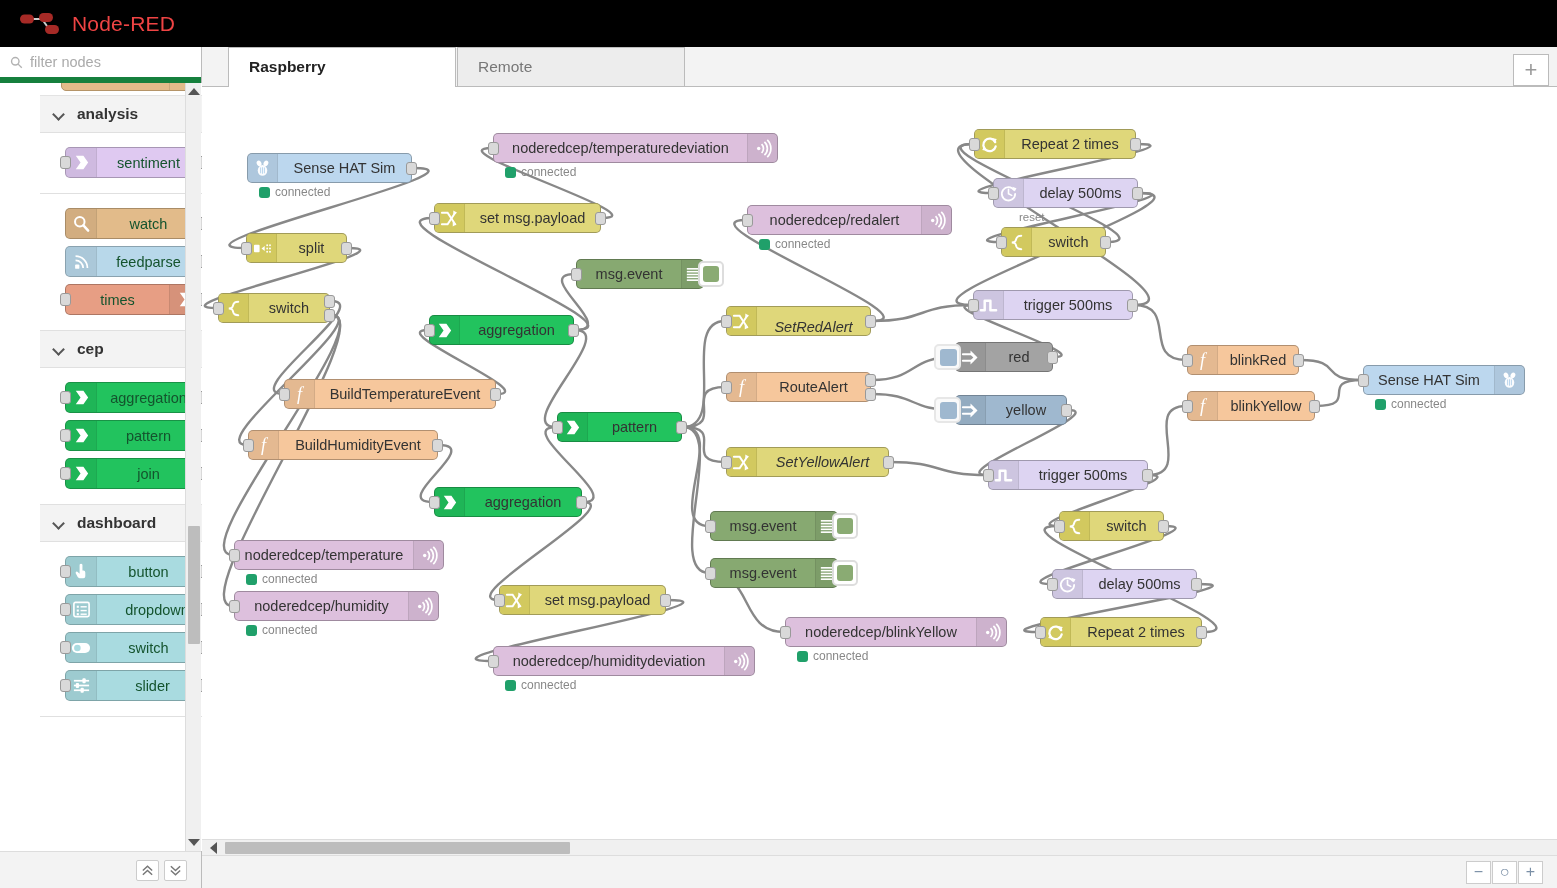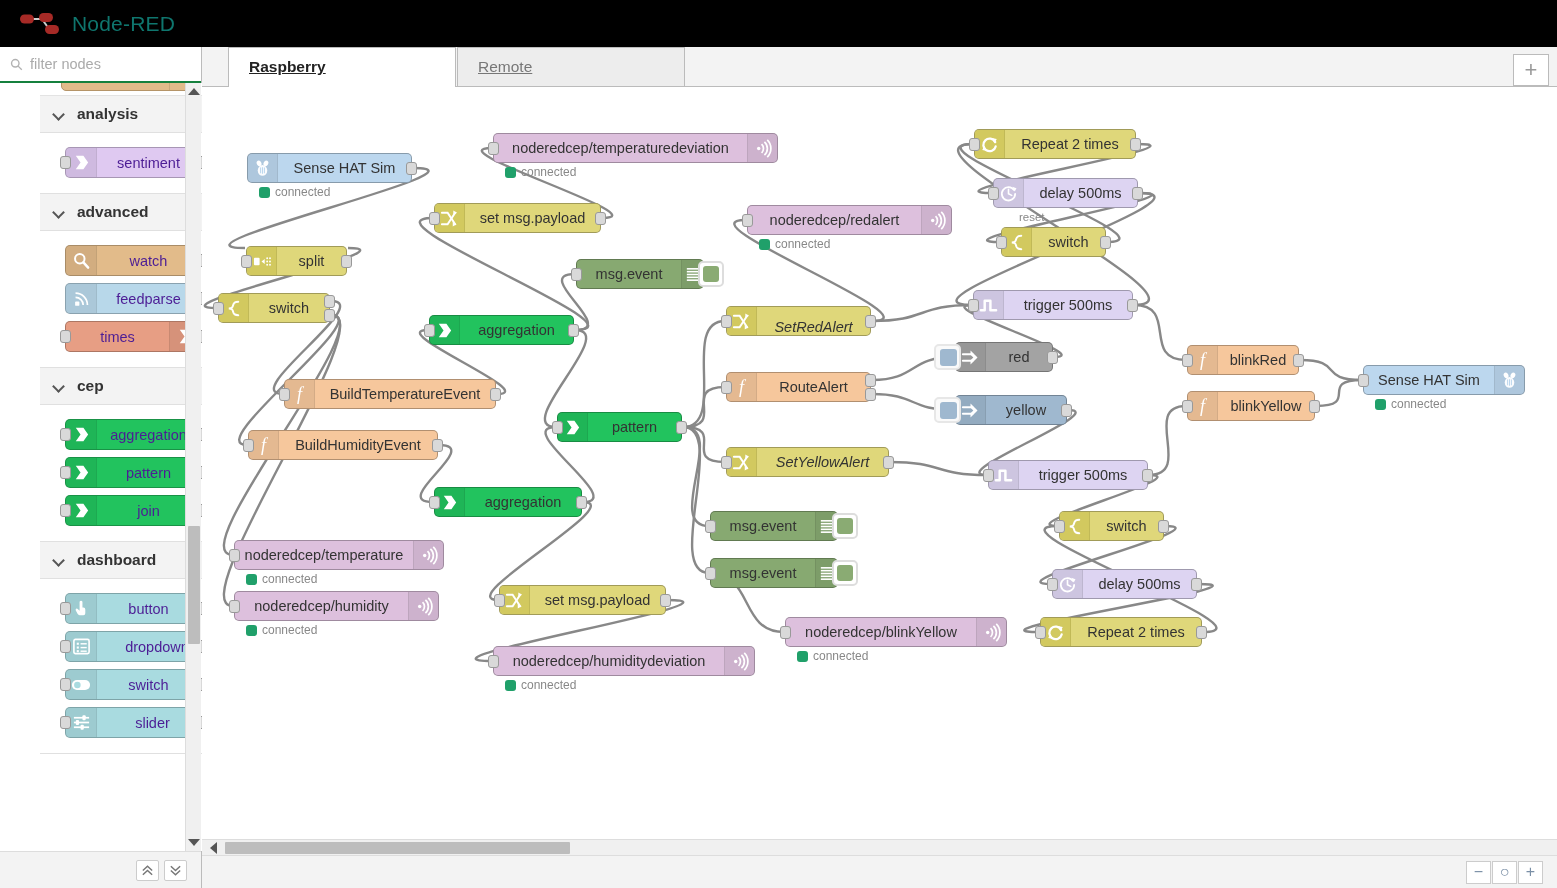--- a/index.html
+++ b/index.html
@@ -13,32 +13,32 @@
 
   #app { position: relative; width: 1557px; height: 888px; }
 
   
   #header {
     position: absolute; left: 0; top: 0; width: 1557px; height: 47px;
     background: #000; display: flex; align-items: center;
   }
   #logo-wrap { margin-left: 18px; width: 44px; height: 30px; display: flex; align-items: center; }
   #app-title {
-    color: #0f766e; font-size: 21px; margin-left: 10px; font-weight: 400;
+    color: #ef4444; font-size: 21px; margin-left: 10px; font-weight: 400;
     letter-spacing: 0.2px;
   }
 
   
   #palette {
     position: absolute; left: 0; top: 47px; width: 202px; height: 841px;
     background: #fff; border-right: 1px solid #bbb;
   }
   #palette-search {
     position: absolute; left: 0; top: 0; width: 201px; height: 36px;
-    border-bottom: 2px solid #15803d; display: flex; align-items: center;
+    border-bottom: 6px solid #15803d; display: flex; align-items: center;
     background: #fff;
   }
   #palette-search .mag { margin-left: 10px; width: 13px; height: 13px; opacity: .45; }
   #palette-search .ph { color: #aaa; font-size: 14.5px; margin-left: 7px; }
 
   #palette-list {
     position: absolute; left: 0; top: 36px; width: 186px; height: 768px;
     overflow: hidden; background: #fff; margin-left: 40px;
   }
   .pal-cut {
@@ -65,21 +65,21 @@
   .pal-header .chev::after {
     content: ''; position: absolute; left: 0; top: 1px;
     width: 7px; height: 7px; border-right: 2px solid #555; border-bottom: 2px solid #555;
     transform: rotate(45deg);
   }
   .pal-body { padding: 7px 0 8px 0; border-bottom: 1px solid #e0e0e0; background: #fff; }
 
   .pal-node {
     position: relative; margin: 7px auto; width: 136px; height: 31px;
     border-radius: 5px; border: 1px solid rgba(0,0,0,.25);
-    display: flex; align-items: center; cursor: move; font-size: 14.5px; color: #4c1d95;
+    display: flex; align-items: center; cursor: move; font-size: 14.5px; color: #14532d;
   }
   .pal-node .iconbox {
     width: 31px; height: 100%; border-right: 1px solid rgba(0,0,0,.07);
     display: flex; align-items: center; justify-content: center;
     background: rgba(0,0,0,.07); border-radius: 4px 0 0 4px; flex: none;
   }
   .pal-node .iconbox.right {
     border-right: none; border-left: 1px solid rgba(0,0,0,.07);
     border-radius: 0 4px 4px 0;
   }
@@ -125,21 +125,20 @@
   #tabbar {
     position: absolute; left: 202px; top: 47px; width: 1355px; height: 40px;
     background: #f3f3f3; border-bottom: 1px solid #bbb;
     display: flex; align-items: flex-end;
   }
   .tab {
     height: 39px; min-width: 228px; margin-left: 0; padding: 4px 20px;
     display: flex; align-items: center; font-size: 15.5px; cursor: pointer;
     border: 1px solid #bbb; border-bottom: none; background: #ededed; color: #777;
     margin-right: 1px;
-    text-decoration: underline;
   }
   .tab:first-child { margin-left: 26px; }
   .tab.active { background: #fff; color: #222; font-weight: bold; position: relative; z-index: 2; }
   .tab.active::after {
     content: ''; position: absolute; left: 0; right: 0; bottom: -1px; height: 2px; background: #fff;
   }
   #tab-add {
     position: absolute; right: 8px; top: 7px; width: 36px; height: 32px;
     border: 1px solid #bbb; background: #fff;
     display: flex; align-items: center; justify-content: center;
@@ -279,24 +278,20 @@
             <div class="pal-node" style="background: rgb(223, 201, 241);">
               <span class="iconbox ">
                 <svg width="19" height="19" viewBox="0 0 20 20">
                   <path d="M4 3 L12 3 L17 10 L12 17 L4 17 L9 10 Z" fill="#fff"></path>
                 </svg>
               </span>
               <span class="lbl">sentiment</span>
               <span class="pin in"></span>
               <span class="pin out"></span>
             </div>
-          </div>
-          <div class="pal-header">
-            <span class="chev"></span>
-            <span>advanced</span>
           </div>
           <div class="pal-body">
             <div class="pal-node" style="background: rgb(226, 187, 138);">
               <span class="iconbox ">
                 <svg width="19" height="19" viewBox="0 0 20 20">
                   <circle cx="8.2" cy="8.2" r="5" fill="none" stroke="#fff" stroke-width="2.1"></circle>
                   <line x1="12" y1="12" x2="17" y2="17.5" stroke="#fff" stroke-width="2.6" stroke-linecap="round"></line>
                 </svg>
               </span>
               <span class="lbl">watch</span>
@@ -530,21 +525,21 @@
                 <path d="M12 3 A9.4 9.4 0 0 1 12 17" fill="none" stroke="#fff" stroke-width="1.8"></path>
                 <path d="M15 1 A12.5 12.5 0 0 1 15 19" fill="none" stroke="#fff" stroke-width="1.8"></path>
               </svg>
             </span>
             <span class="port in"></span>
           </div>
           <div class="status" style="left: 303px; top: 78px;">
             <span class="dot"></span>
             <span>connected</span>
           </div>
-          <div class="node" style="left: 44px; top: 159px; width: 101px; background: rgb(223, 215, 122);">
+          <div class="node" style="left: 44px; top: 146px; width: 101px; background: rgb(223, 215, 122);">
             <span class="icn " style="background:#d2c95f">
               <svg width="19" height="17" viewBox="0 0 20 18">
                 <rect x="2" y="5" width="6" height="8" rx="1" fill="#fff"></rect>
                 <path d="M10 9 l3.4-2.6 v5.2 Z" fill="#fff"></path>
                 <g fill="#fff">
                   <circle cx="16" cy="5.5" r="1"></circle>
                   <circle cx="19" cy="5.5" r="1"></circle>
                   <circle cx="16" cy="9" r="1"></circle>
                   <circle cx="19" cy="9" r="1"></circle>
                   <circle cx="16" cy="12.5" r="1"></circle>

